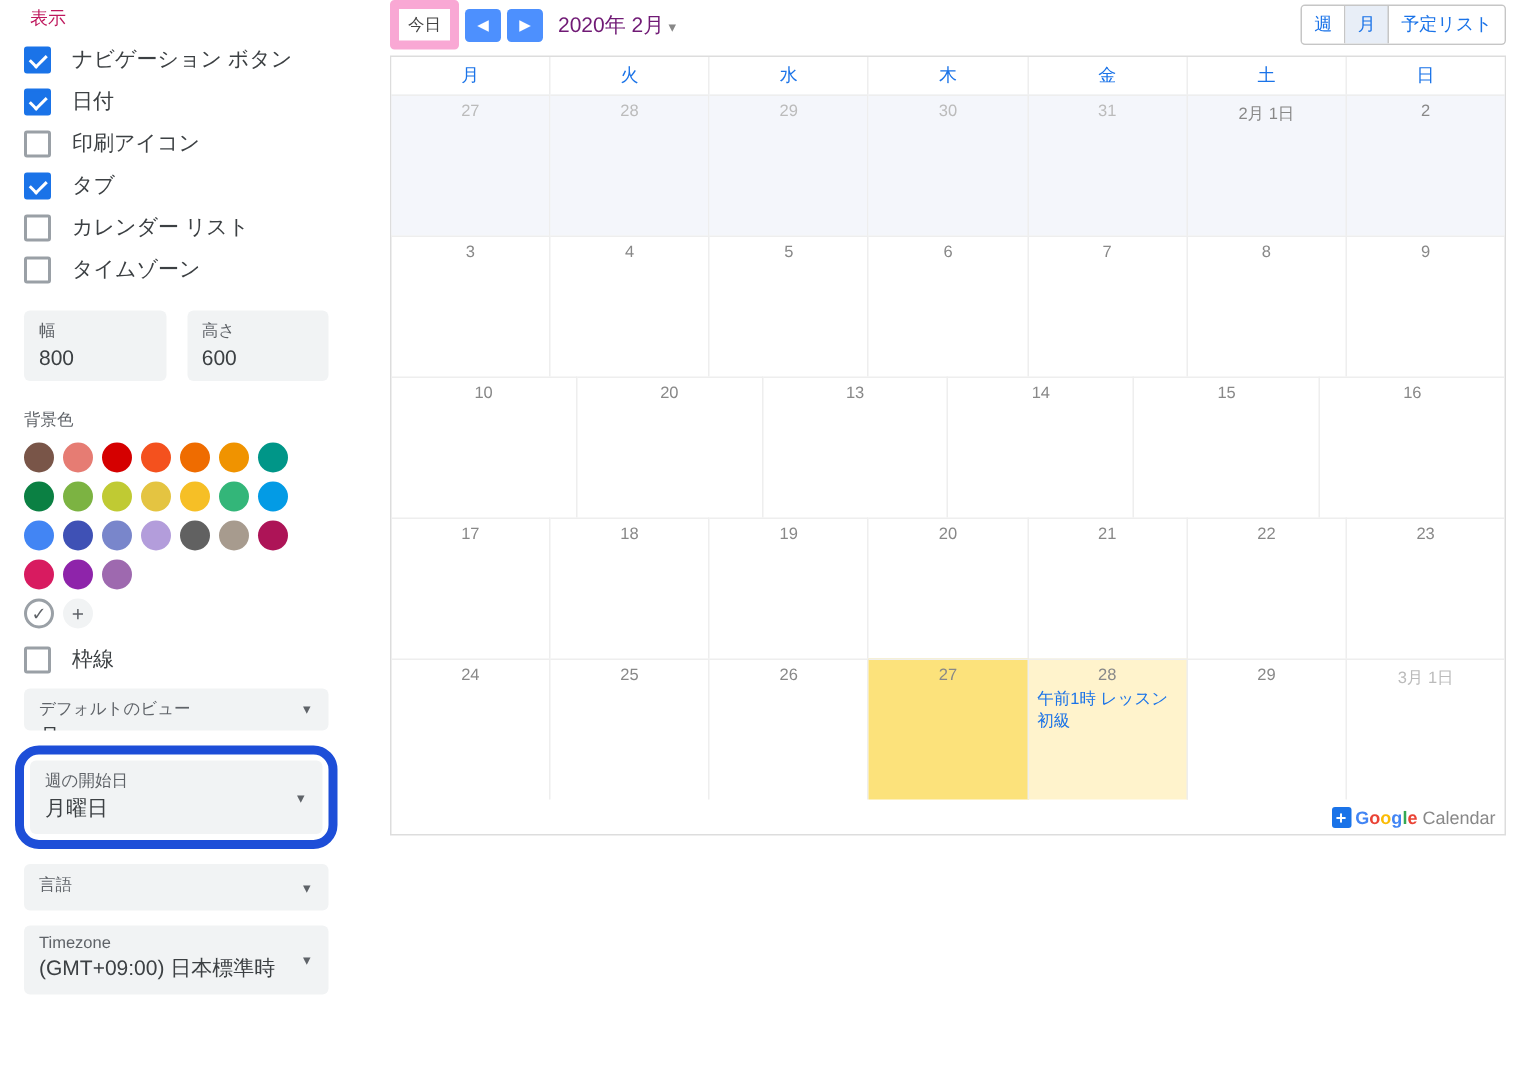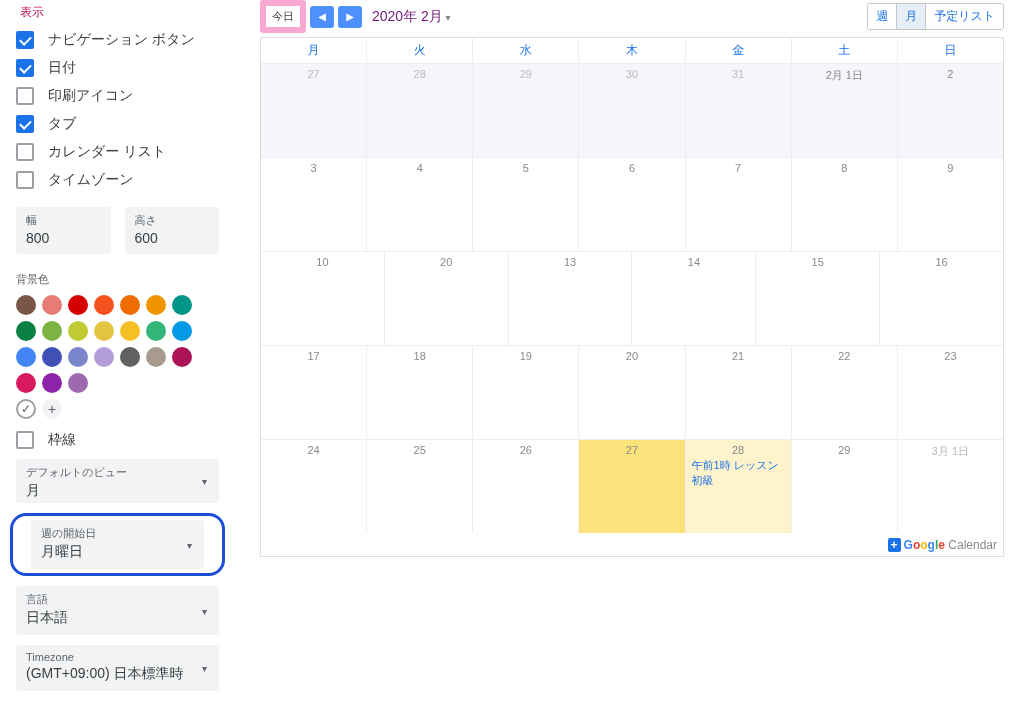--- a/index.html
+++ b/index.html
@@ -21,22 +21,22 @@
 .palette-label{font-size:11px;color:#5f6368;margin-bottom:8px}
 .swatch-row{display:flex;gap:6px;margin-bottom:6px}
 .swatch{width:20px;height:20px;border-radius:50%;cursor:pointer}
 .swatch.check{background:#fff;border:2px solid #9aa0a6;display:flex;align-items:center;justify-content:center}
 .swatch.check::after{content:"✓";font-size:12px;color:#5f6368}
 .swatch.plus{background:#f1f3f4;display:flex;align-items:center;justify-content:center;color:#5f6368;font-size:14px}
 .dropdown{background:#f1f3f4;padding:6px 10px 8px;border-radius:4px;margin:10px 0;position:relative;cursor:pointer}
 .dropdown::after{content:"▾";position:absolute;right:12px;top:50%;transform:translateY(-50%);font-size:10px;color:#5f6368}
 .dd-label{font-size:11px;color:#5f6368;margin-bottom:2px}
 .dd-val{font-size:14px;color:#3c4043}
-.dropdown.cut{height:44px;overflow:hidden}
-.highlight-box{border:3px solid #1d4ed8;border-radius:16px;padding:4px 18px;margin:8px -6px}
+.dropdown.cut{height:28px;overflow:hidden}
+.highlight-box{border:6px solid #1d4ed8;border-radius:16px;padding:4px 4px;margin:8px -6px}
 .highlight-box .dropdown{margin:0}
 .helper-text{font-size:12px;color:#5f6368;margin:2px 0 14px}
 .cal-toolbar{display:flex;align-items:center;gap:4px;margin-bottom:4px}
 .today-btn{border:6px solid #f9a8d4;background:#fff;font-size:11px;padding:3px 6px;border-radius:3px;cursor:pointer;color:#444}
 .nav-btn{background:#4d90fe;color:#fff;width:24px;height:22px;border-radius:3px;display:flex;align-items:center;justify-content:center;cursor:pointer;font-size:10px}
 .cal-title{font-size:14px;color:#701a75;margin-left:6px}
 .cal-title::after{content:" ▾";font-size:10px;color:#888}
 .spacer{flex:1}
 .view-tabs{display:flex;border:1px solid #c6c6c6;border-radius:3px;overflow:hidden}
 .view-tab{padding:4px 8px;font-size:12px;color:#1a73e8;cursor:pointer;border-right:1px solid #c6c6c6;background:#fff}
@@ -153,21 +153,20 @@
       <div class="dd-val">月</div>
     </div>
     <div class="highlight-box">
       <div class="dropdown">
         <div class="dd-label">週の開始日</div>
         <div class="dd-val">月曜日</div>
       </div>
     </div>
     <div class="dropdown">
       <div class="dd-label">言語</div>
-      <div class="dd-val">日本語</div>
     </div>
     <div class="dropdown">
       <div class="dd-label">Timezone</div>
       <div class="dd-val">(GMT+09:00) 日本標準時</div>
     </div>
   </div>
 
   <div class="content">
     <div class="cal-toolbar">
       <div class="today-btn">今日</div>

